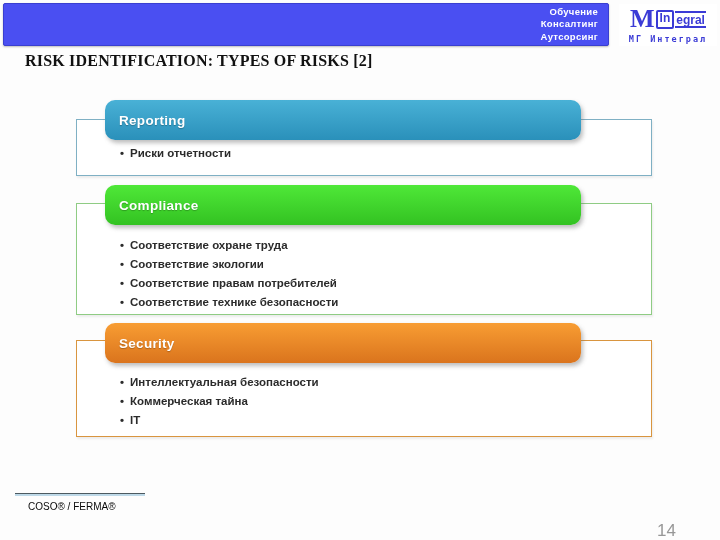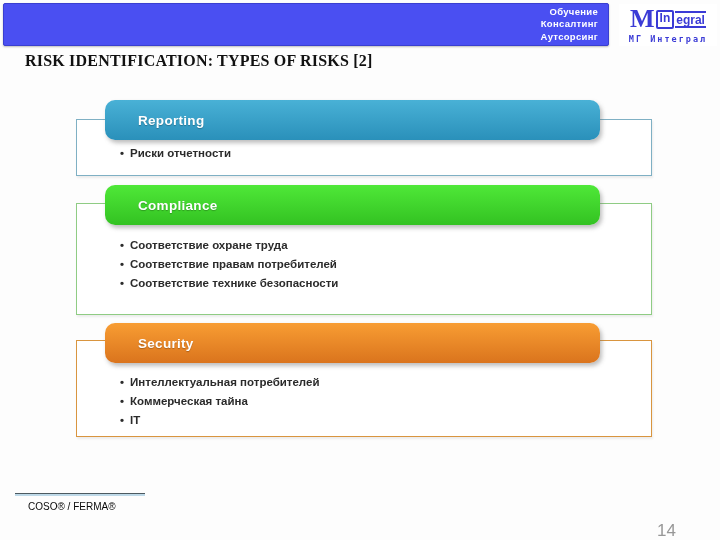--- a/index.html
+++ b/index.html
@@ -50,21 +50,20 @@
 
   
   .content-box{
     position:absolute;background:#ffffff;
     box-shadow:1px 2px 2px rgba(0,0,0,0.07);
   }
   .header-box{
     position:absolute;width:476px;height:40px;border-radius:10px;
     display:flex;align-items:center;
     box-shadow:2px 3px 4px rgba(110,110,110,0.45);
-    padding-left:19px;
   }
   .header-label{
     color:#ffffff;font-weight:bold;font-size:13.5px;padding-left:14px;
     text-shadow:0 1px 1px rgba(0,0,0,0.25);letter-spacing:.3px;
   }
   .bullet-list{position:absolute;left:120px;}
   .bullet-item{
     font-size:11.5px;color:#2b2b2b;line-height:19px;white-space:nowrap;font-weight:bold;
   }
   .bullet-item::before{content:"•";margin-right:6px;color:#2b2b2b;}
@@ -130,32 +129,33 @@
     </div>
   </div>
 
   <div class="sec-compliance">
     <div class="content-box"></div>
     <div class="header-box">
       <span class="header-label">Compliance</span>
     </div>
     <div class="bullet-list">
       <div class="bullet-item">Соответствие охране труда</div>
+      <div class="bullet-item">Соответствие экологии</div>
       <div class="bullet-item">Соответствие правам потребителей</div>
       <div class="bullet-item">Соответствие технике безопасности</div>
     </div>
   </div>
 
   <div class="sec-security">
     <div class="content-box"></div>
     <div class="header-box">
       <span class="header-label">Security</span>
     </div>
     <div class="bullet-list">
-      <div class="bullet-item">Интеллектуальная потребителей</div>
+      <div class="bullet-item">Интеллектуальная безопасности</div>
       <div class="bullet-item">Коммерческая тайна</div>
       <div class="bullet-item">IT</div>
     </div>
   </div>
 
   <div class="footer-line"></div>
   <div class="footer-source">COSO® / FERMA®</div>
   <div class="page-number">14</div>
 
 </div>

